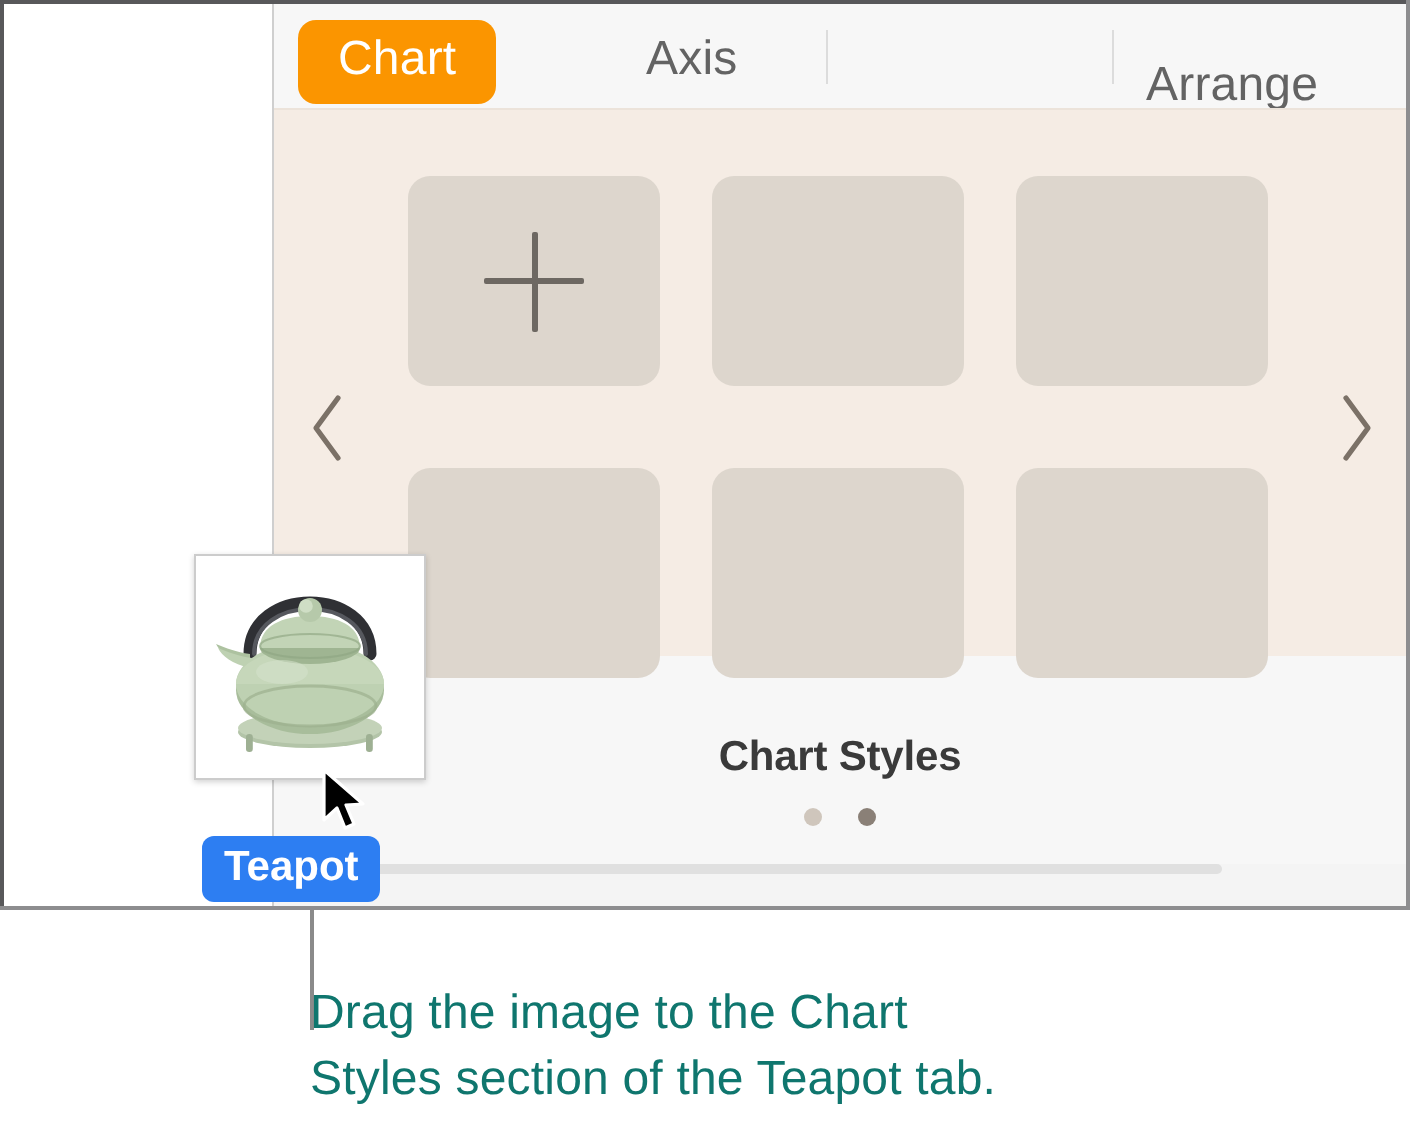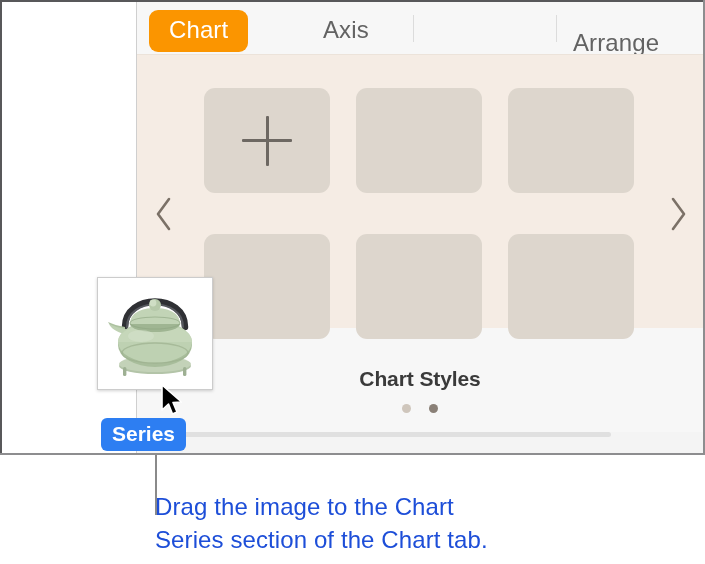--- a/index.html
+++ b/index.html
@@ -170,21 +170,21 @@
   }
 
   
   .callout-line{
     position:absolute;left:155px;top:455px;width:2px;height:60px;
     background:#8a8a8a;
   }
   .caption{
     position:absolute;left:155px;top:490px;width:470px;
     font-size:24px;
-    color:#1d4ed8;
+    color:#0f766e;
     line-height:1.38;
     letter-spacing:0.1px;
   }
   .caption .line{display:block;}
 </style>
 </head>
 <body>
 
 <div id="screen">
 
@@ -280,21 +280,21 @@
       </svg>
     </div>
   </div>
 
   <div class="cursor">
     <svg width="26" height="34" viewBox="0 0 26 34">
       <path d="M2 1 L2 26 L8.5 20 L12.5 30 L17 28 L13 18.5 L21.5 18 Z" fill="#000000" stroke="#ffffff" stroke-width="1.6" stroke-linejoin="round"></path>
     </svg>
   </div>
 
-  <div class="drag-badge">Series</div>
+  <div class="drag-badge">Teapot</div>
 
   <div class="callout-line"></div>
   <div class="caption">
     <span class="line">Drag the image to the Chart</span>
-    <span class="line">Series section of the Chart tab.</span>
+    <span class="line">Styles section of the Teapot tab.</span>
   </div>
 
 </div>
 
 </body></html>

